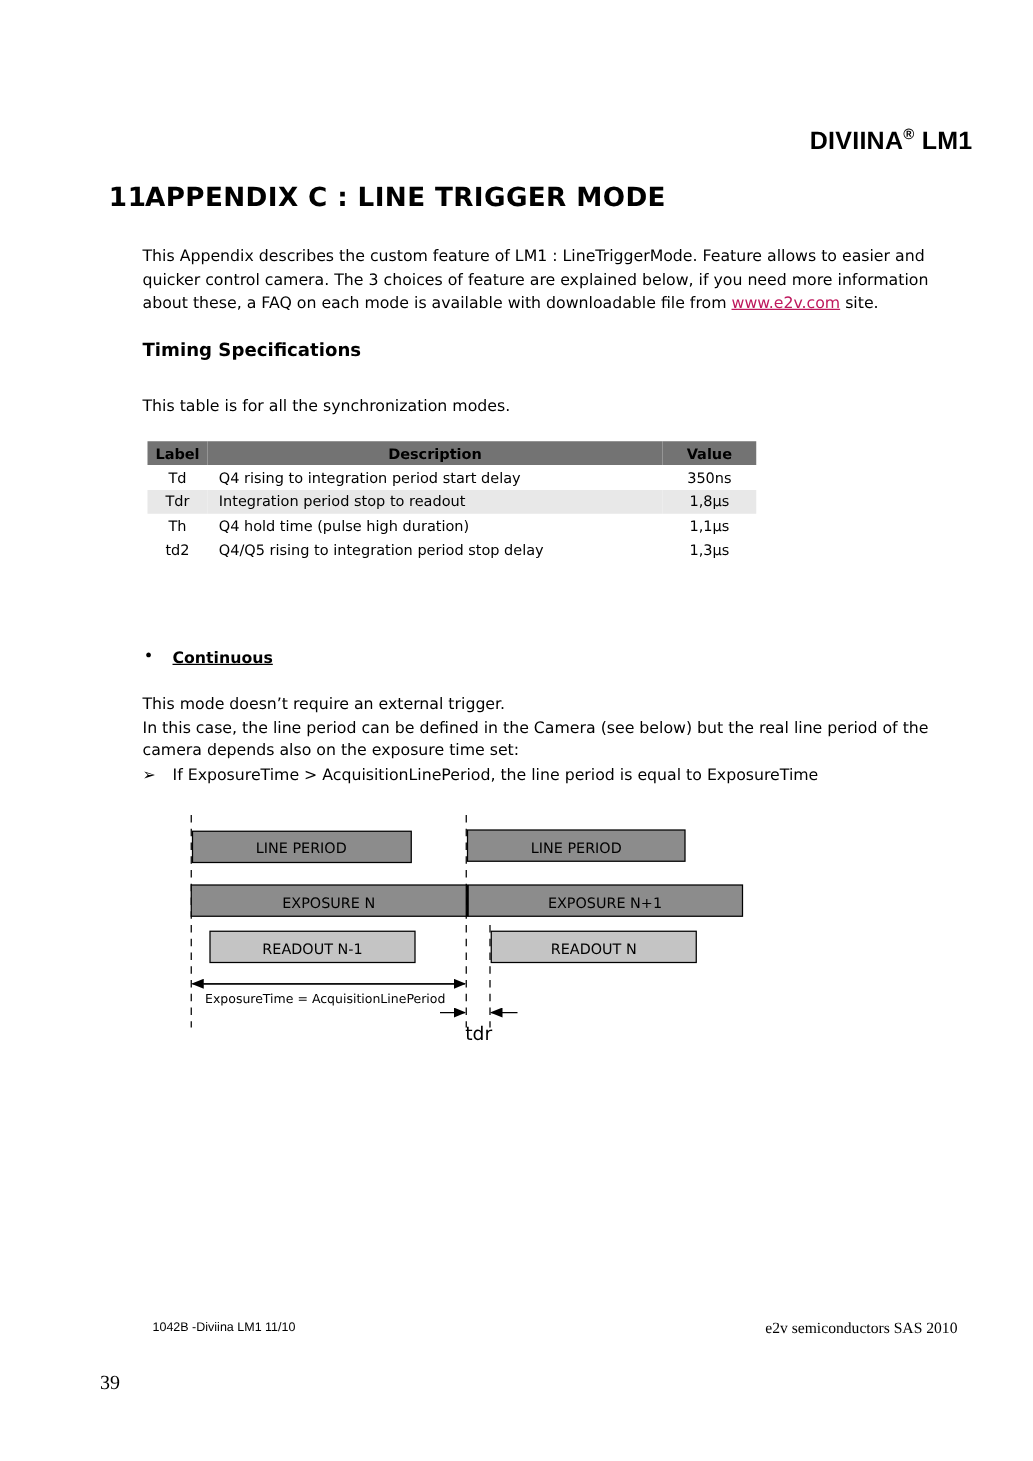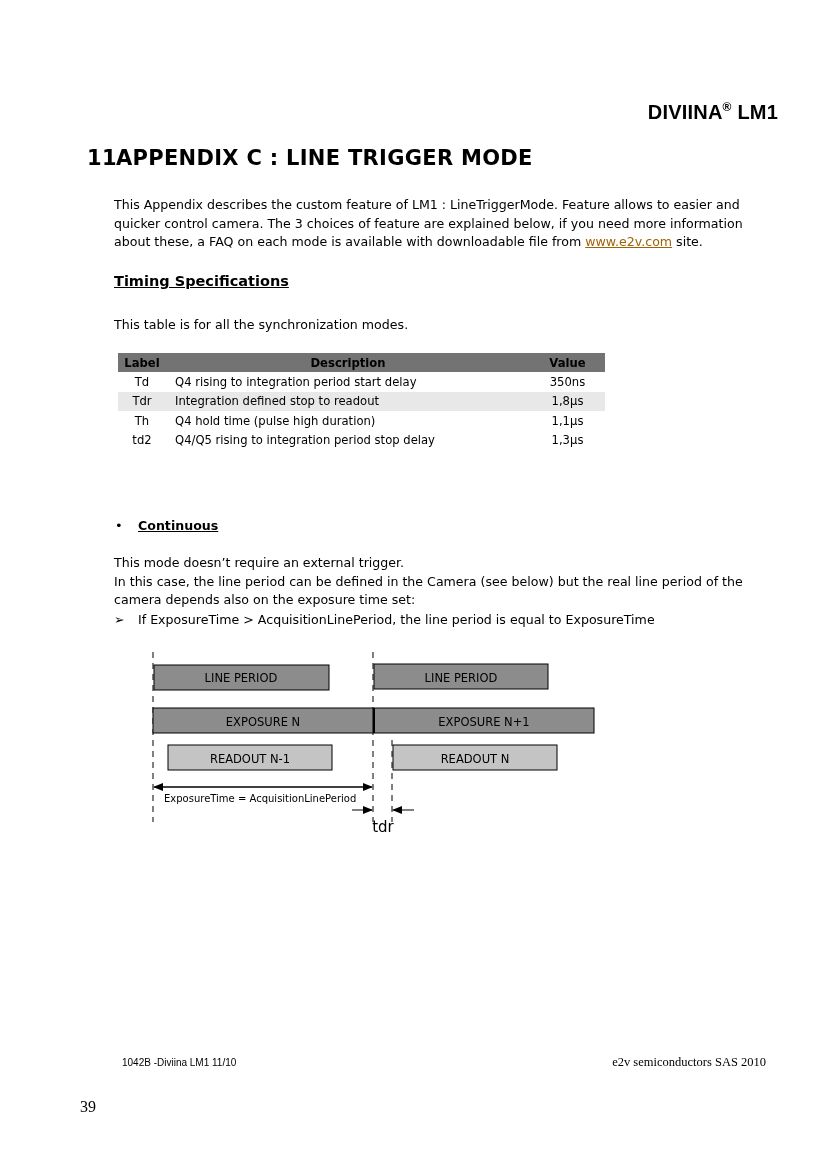--- a/index.html
+++ b/index.html
@@ -7,23 +7,23 @@
   .abs { position: absolute; }
 
   .brand { left: 560px; top: 100px; width: 218px; text-align: right; font-family: "Liberation Sans", sans-serif; font-weight: bold; font-size: 20px; letter-spacing: 0.2px; }
   .brand sup { font-size: 12px; vertical-align: 8px; font-weight: bold; }
 
   .chapter-num { left: 66px; top: 146px; font-size: 21px; font-weight: bold; letter-spacing: 0.5px; margin-left: 21px; }
   .chapter-title { left: 116px; top: 146px; font-size: 21px; font-weight: bold; letter-spacing: 0.3px; }
 
   .body-text { font-size: 12.6px; line-height: 18.5px; }
   .intro { left: 114px; top: 196px; width: 650px; }
-  .intro a { color: #a16207; text-decoration: underline; }
+  .intro a { color: #be185d; text-decoration: underline; }
 
-  .subhead { left: 114px; top: 273px; font-size: 14.5px; font-weight: bold; text-decoration: underline; }
+  .subhead { left: 114px; top: 273px; font-size: 14.5px; font-weight: bold; }
   .table-intro { left: 114px; top: 316px; }
 
   table.spec { position: absolute; left: 118px; top: 353px; width: 487px; border-collapse: collapse; font-size: 11.6px; }
   table.spec th { background: #737373; font-weight: bold; height: 19px; padding: 0; }
   table.spec td { height: 19.5px; padding: 0; }
   table.spec tr.shade td { background: #e8e8e8; }
   table.spec .c-label { width: 48px; text-align: center; }
   table.spec .c-desc { text-align: left; padding-left: 9px; }
   table.spec th.c-desc { text-align: center; padding-left: 0; }
   table.spec .c-val { width: 75px; text-align: center; }
@@ -64,21 +64,21 @@
     </tr>
   </thead>
   <tbody>
     <tr>
       <td class="c-label">Td</td>
       <td class="c-desc">Q4 rising to integration period start delay</td>
       <td class="c-val">350ns</td>
     </tr>
     <tr class="shade">
       <td class="c-label">Tdr</td>
-      <td class="c-desc">Integration defined stop to readout</td>
+      <td class="c-desc">Integration period stop to readout</td>
       <td class="c-val">1,8µs</td>
     </tr>
     <tr>
       <td class="c-label">Th</td>
       <td class="c-desc">Q4 hold time (pulse high duration)</td>
       <td class="c-val">1,1µs</td>
     </tr>
     <tr>
       <td class="c-label">td2</td>
       <td class="c-desc">Q4/Q5 rising to integration period stop delay</td>

